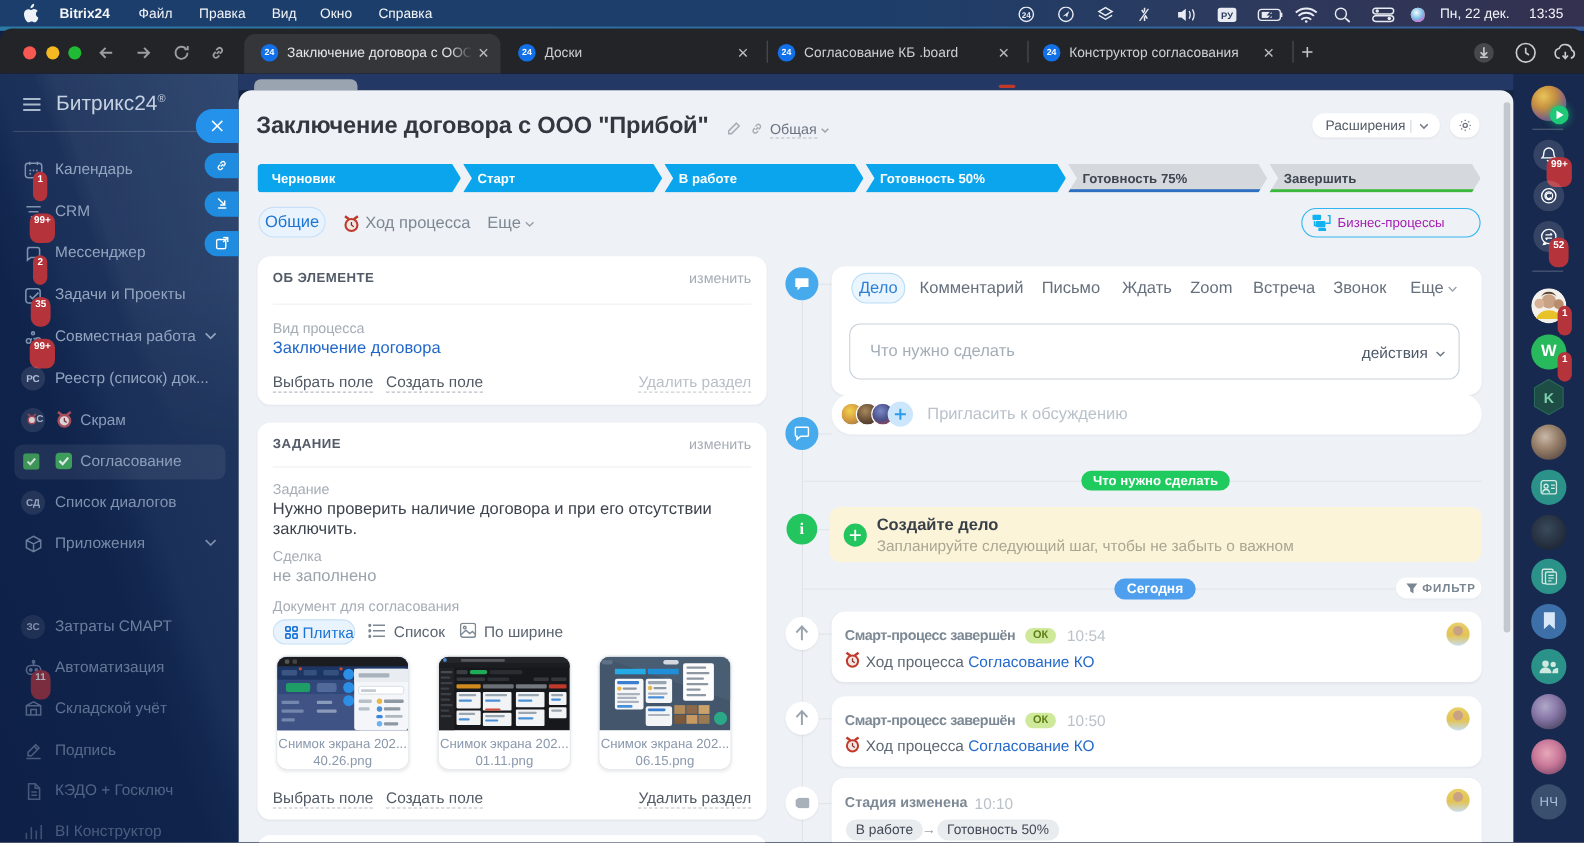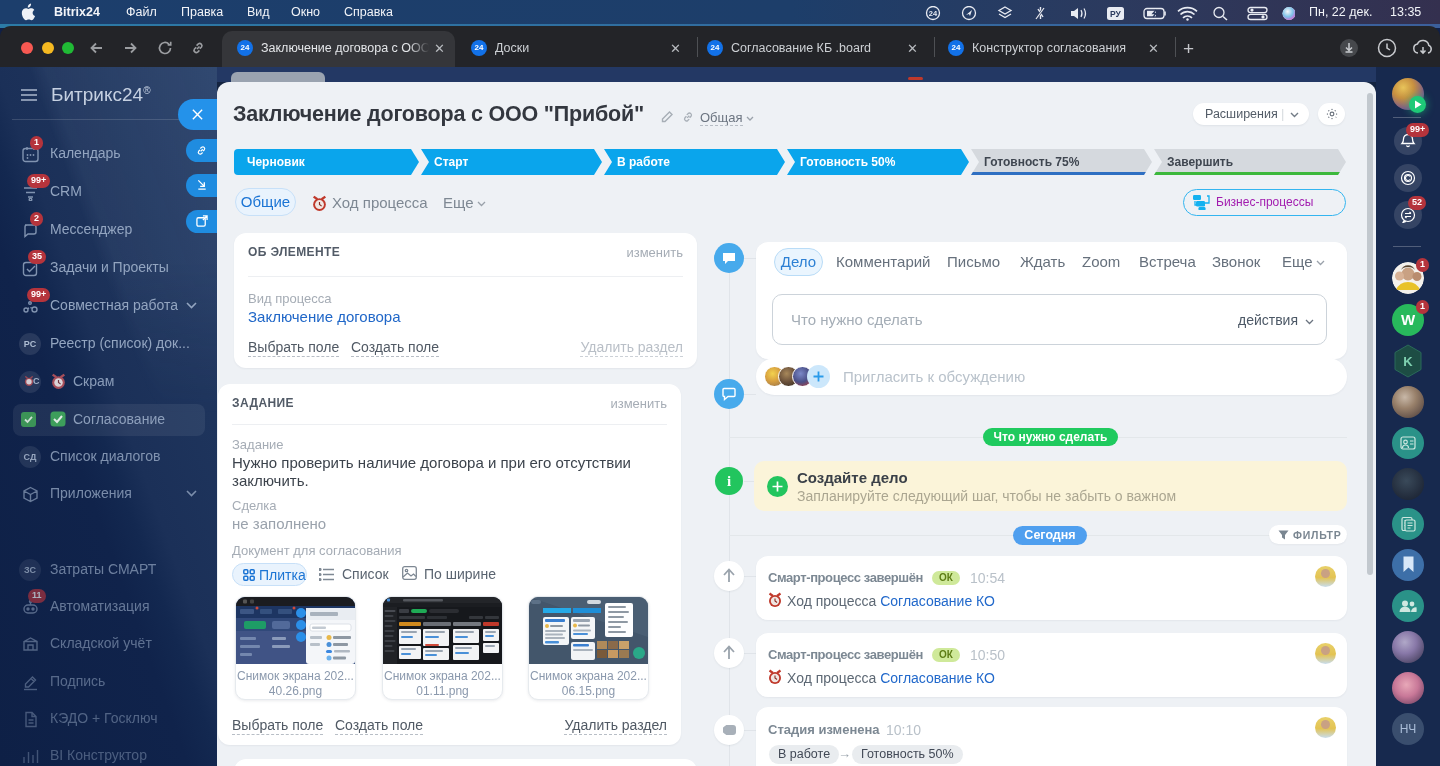--- a/index.html
+++ b/index.html
@@ -33,21 +33,21 @@
 
 #sidebar { position:absolute; left:0; top:0; width:217px; height:699px; overflow:hidden;
   background:linear-gradient(70deg,#0e2046 0%,#10234b 40%,#132850 47%,#1b3058 53%,#1e345c 72%,#223a63 100%); }
 #sidebar .shine { position:absolute; left:0; top:0; width:217px; height:350px;
   background:linear-gradient(70deg, rgba(255,255,255,0) 45%, rgba(185,205,235,0.06) 50%, rgba(185,205,235,0.10) 100%);
   -webkit-mask-image:linear-gradient(180deg,#000 55%,transparent); mask-image:linear-gradient(180deg,#000 55%,transparent); }
 .sitem { position:absolute; left:0; width:217px; height:38px; color:#93a5c0; font-size:14px; }
 .sitem .lbl { position:absolute; left:50px; top:10px; white-space:nowrap; }
 .sitem .ic { position:absolute; left:22px; top:11px; width:17px; height:17px; opacity:.85; }
 .badge { position:absolute; background:#b5343c; color:#fff; font-size:9px; font-weight:bold;
-  border-radius:8px; height:14px; line-height:13px; padding:0 4px; text-align:center; }
+  border-radius:8px; height:27px; line-height:13px; padding:0 4px; text-align:center;margin-top:20px; }
 .lcirc { position:absolute; left:19px; top:8px; width:22px; height:22px; border-radius:50%;
   background:rgba(255,255,255,0.10); color:#aebdd2; font-size:9px; font-weight:bold;
   text-align:center; line-height:22px; }
 
 
 #topstrip { position:absolute; left:217px; top:0; width:1159px; height:15px; background:#233864; }
 #panel { position:absolute; left:217px; top:15px; width:1159px; height:684px;
   background:#eef1f5; border-radius:12px 12px 0 0; }
 
 
@@ -427,21 +427,21 @@
     <div class="card" style="left:17px;top:151px;width:463px;height:135px;">
       <div class="h-label" style="position:absolute;left:14px;top:12px;">ОБ ЭЛЕМЕНТЕ</div>
       <div style="position:absolute;right:14px;top:12px;font-size:13px;color:#a5acb5;">изменить</div>
       <div style="position:absolute;left:14px;right:14px;top:43px;height:1px;background:#edeff2;"></div>
       <div style="position:absolute;left:14px;top:58px;font-size:13px;color:#a5acb5;">Вид процесса</div>
       <div style="position:absolute;left:14px;top:75px;font-size:15px;color:#2067c8;">Заключение договора</div>
       <div style="position:absolute;left:14px;top:106px;font-size:14px;color:#505964;"><span class="dashed">Выбрать поле</span>&nbsp;&nbsp;&nbsp;<span class="dashed">Создать поле</span></div>
       <div style="position:absolute;right:14px;top:106px;font-size:14px;color:#b9bfc7;"><span style="border-bottom:1px dashed #ccd1d7;padding-bottom:1px;">Удалить раздел</span></div>
     </div>
 
-    <div class="card" style="left:1px;top:302px;width:463px;height:361px;">
+    <div class="card" style="left:17px;top:302px;width:463px;height:361px;">
       <div class="h-label" style="position:absolute;left:14px;top:12px;">ЗАДАНИЕ</div>
       <div style="position:absolute;right:14px;top:12px;font-size:13px;color:#a5acb5;">изменить</div>
       <div style="position:absolute;left:14px;right:14px;top:40px;height:1px;background:#edeff2;"></div>
       <div style="position:absolute;left:14px;top:53px;font-size:13px;color:#a5acb5;">Задание</div>
       <div style="position:absolute;left:14px;top:70px;width:410px;font-size:15px;color:#3c434c;line-height:17.5px;">Нужно проверить наличие договора и при его отсутствии заключить.</div>
       <div style="position:absolute;left:14px;top:114px;font-size:13px;color:#a5acb5;">Сделка</div>
       <div style="position:absolute;left:14px;top:131px;font-size:15px;color:#9aa2ac;">не заполнено</div>
       <div style="position:absolute;left:14px;top:159px;font-size:13px;color:#a5acb5;">Документ для согласования</div>
       <div style="position:absolute;left:14px;top:179px;width:75px;height:23px;background:#e9f3fd;border:1px solid #c7e0f8;border-radius:13px;">
         <svg style="position:absolute;left:10px;top:5px;" width="12" height="12" viewBox="0 0 12 12" fill="none" stroke="#1b74d4" stroke-width="1.5">

